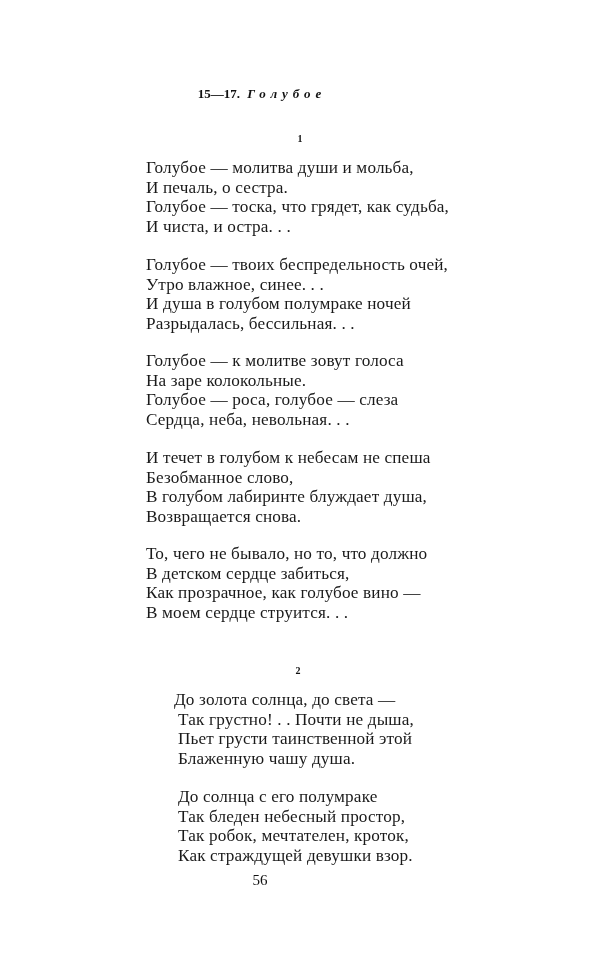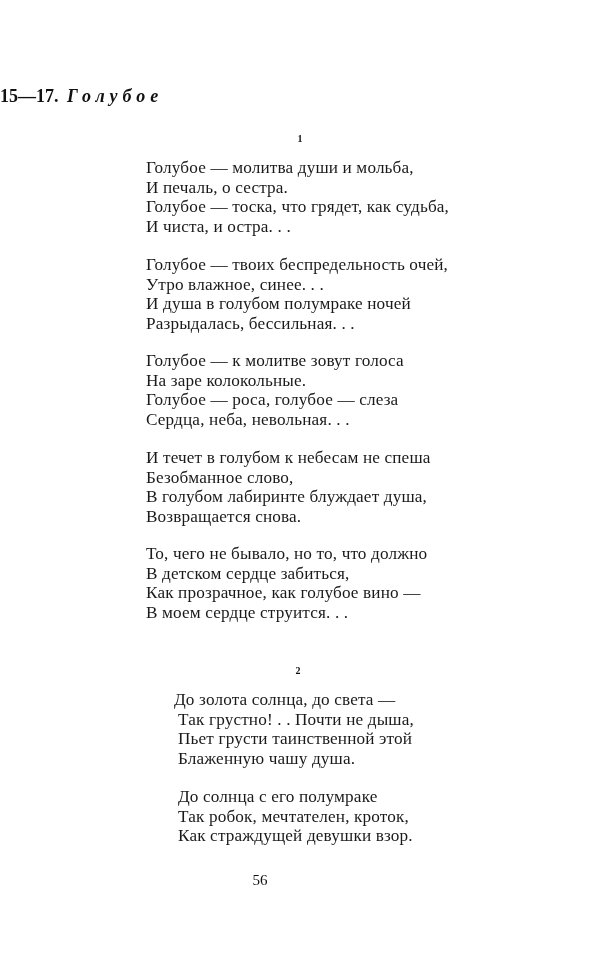--- a/index.html
+++ b/index.html
@@ -19,21 +19,22 @@
       position: absolute;
       left: 0; top: 0;
       width: 600px; height: 960px;
       background: #ffffff;
     }
     .heading {
       position: absolute;
       top: 86px;
       left: 0;
       width: 524px;
-      font-size: 18px;
+      text-align: center;
+      font-size: 13px;
       font-weight: bold;
       color: #111;
       white-space: nowrap;
     }
     .heading .num {
       letter-spacing: 0px;
     }
     .heading .title {
       font-style: italic;
       letter-spacing: 5px;
@@ -120,19 +121,20 @@
 
   <div class="stanza" style="left:174px; top:690px;">
     <span class="line">До золота солнца, до света —</span>
     <span class="line" style="padding-left:4px;">Так грустно! . . Почти не дыша,</span>
     <span class="line" style="padding-left:4px;">Пьет грусти таинственной этой</span>
     <span class="line" style="padding-left:4px;">Блаженную чашу душа.</span>
   </div>
 
   <div class="stanza" style="left:178px; top:787px;">
     <span class="line">До солнца с его полумраке</span>
+    <span class="line">Так бледен небесный простор,</span>
     <span class="line">Так робок, мечтателен, кроток,</span>
     <span class="line">Как страждущей девушки взор.</span>
   </div>
 
   <div class="page-number">56</div>
 
 </div>
 
 </body></html>

